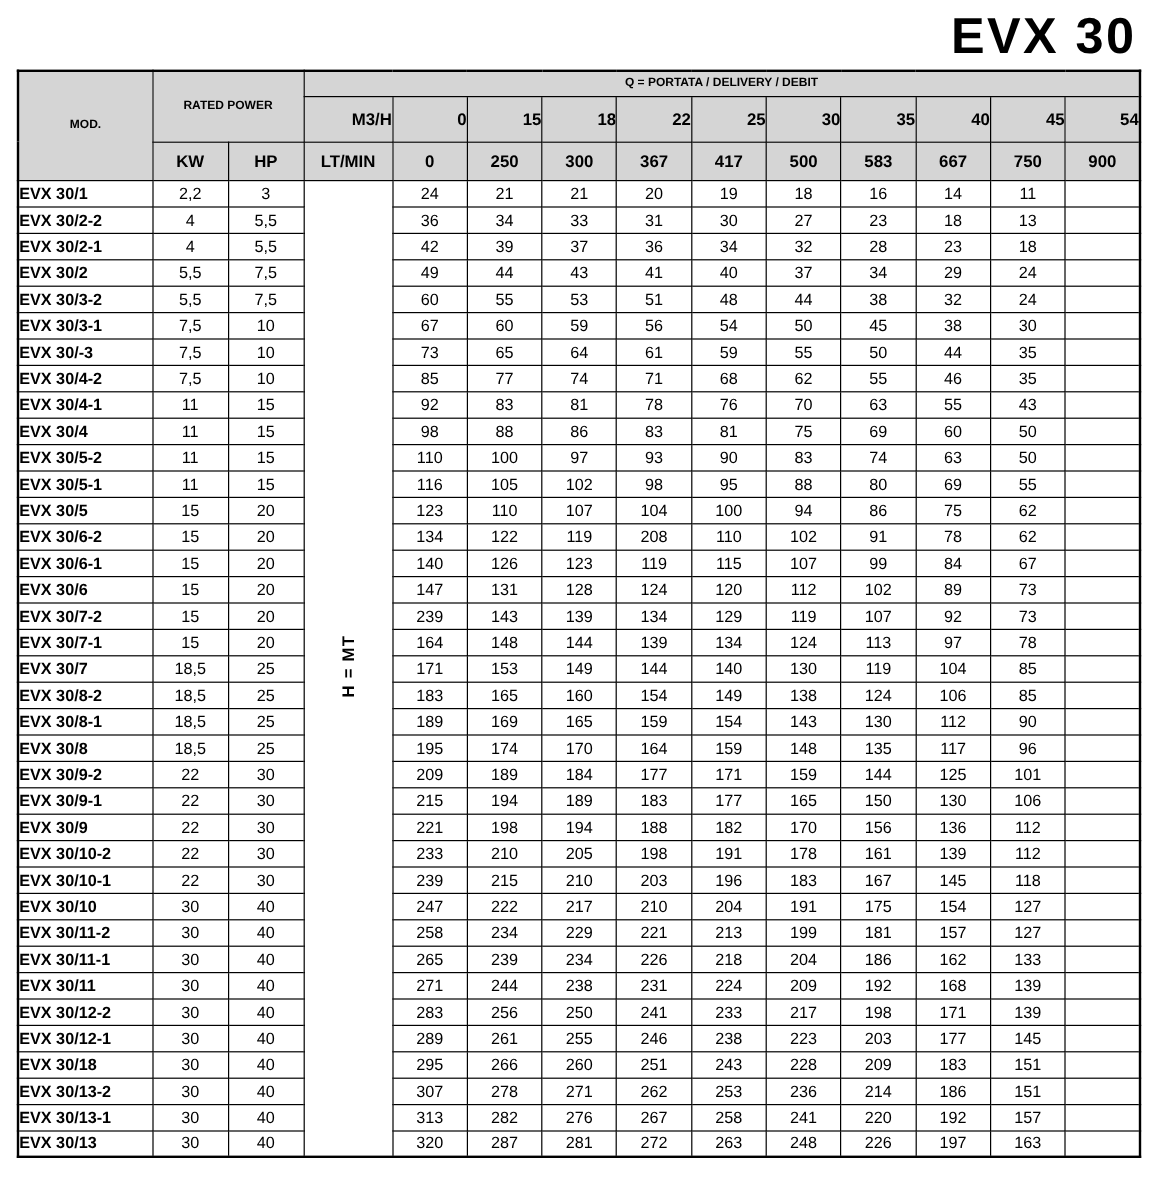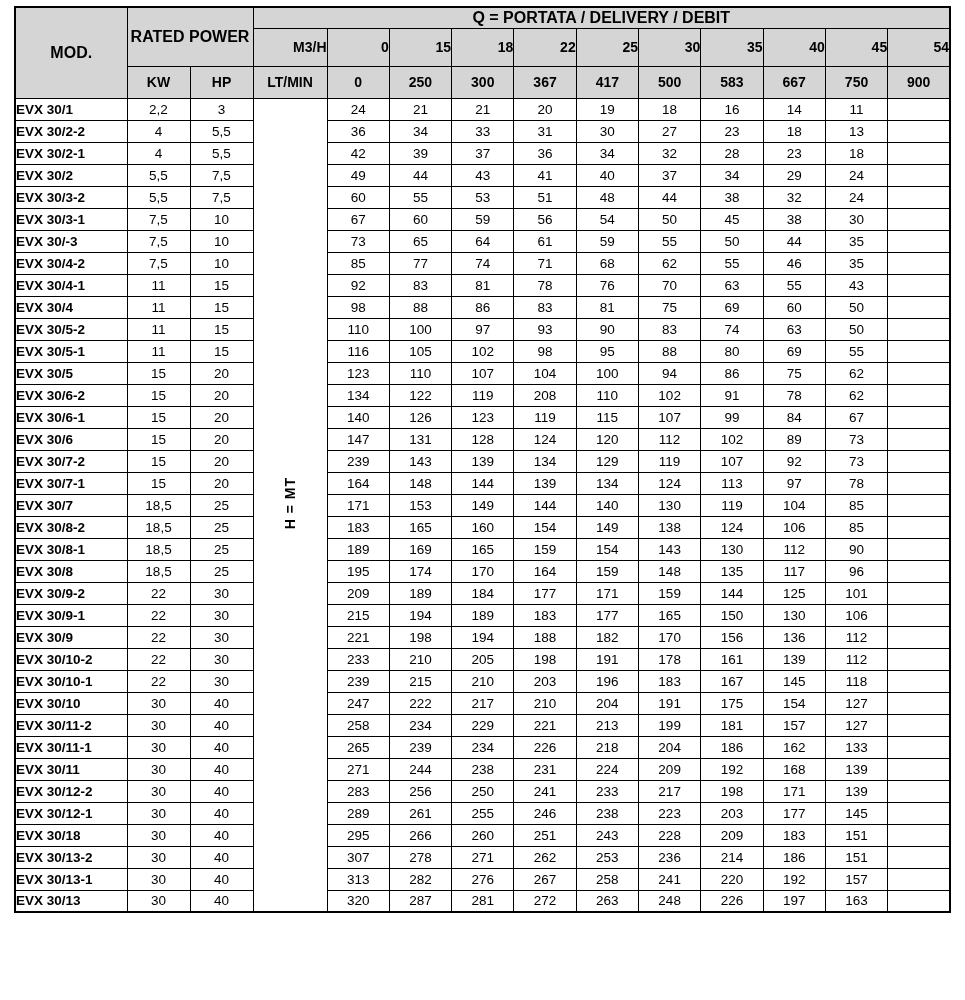--- a/index.html
+++ b/index.html
@@ -14,38 +14,39 @@
           border:2px solid #000; }
   col.c-mod  { width:112px; }
   col.c-kw   { width:63px; }
   col.c-hp   { width:63px; }
   col.c-hmt  { width:74px; }
 
   th, td { border:1px solid #000; text-align:center; vertical-align:middle;
            white-space:nowrap; overflow:hidden; }
 
   thead th { background:#d5d5d5; font-weight:bold; font-size:14px; }
-  tr.hr1 th { height:21px; font-size:16px; }
+  tr.hr1 th { height:21px; font-size:10px; }
   tr.hr2 th { height:38px;text-align:right; }
   tr.hr3 th { height:32px; }
 
   tbody tr { height:22px; }
   tbody td { font-size:13.5px; background:#fff; }
   td.mod { font-weight:bold; text-align:left; padding-left:0; font-size:13.5px; }
   td.num { font-size:13.5px; }
   td.hmt { background:#fff; }
   td.hmt span { display:inline-block; writing-mode:vertical-rl;
                 transform:rotate(180deg); font-weight:bold; font-size:14px;
                 letter-spacing:1px; }
 </style>
 </head>
 <body>
 
 <div class="page">
 
+  <div class="title">EVX 30</div>
 
   <table>
     <colgroup>
       <col class="c-mod">
         <col class="c-kw">
         <col class="c-hp">
         <col class="c-hmt">
       <col>
         <col>
         <col>

